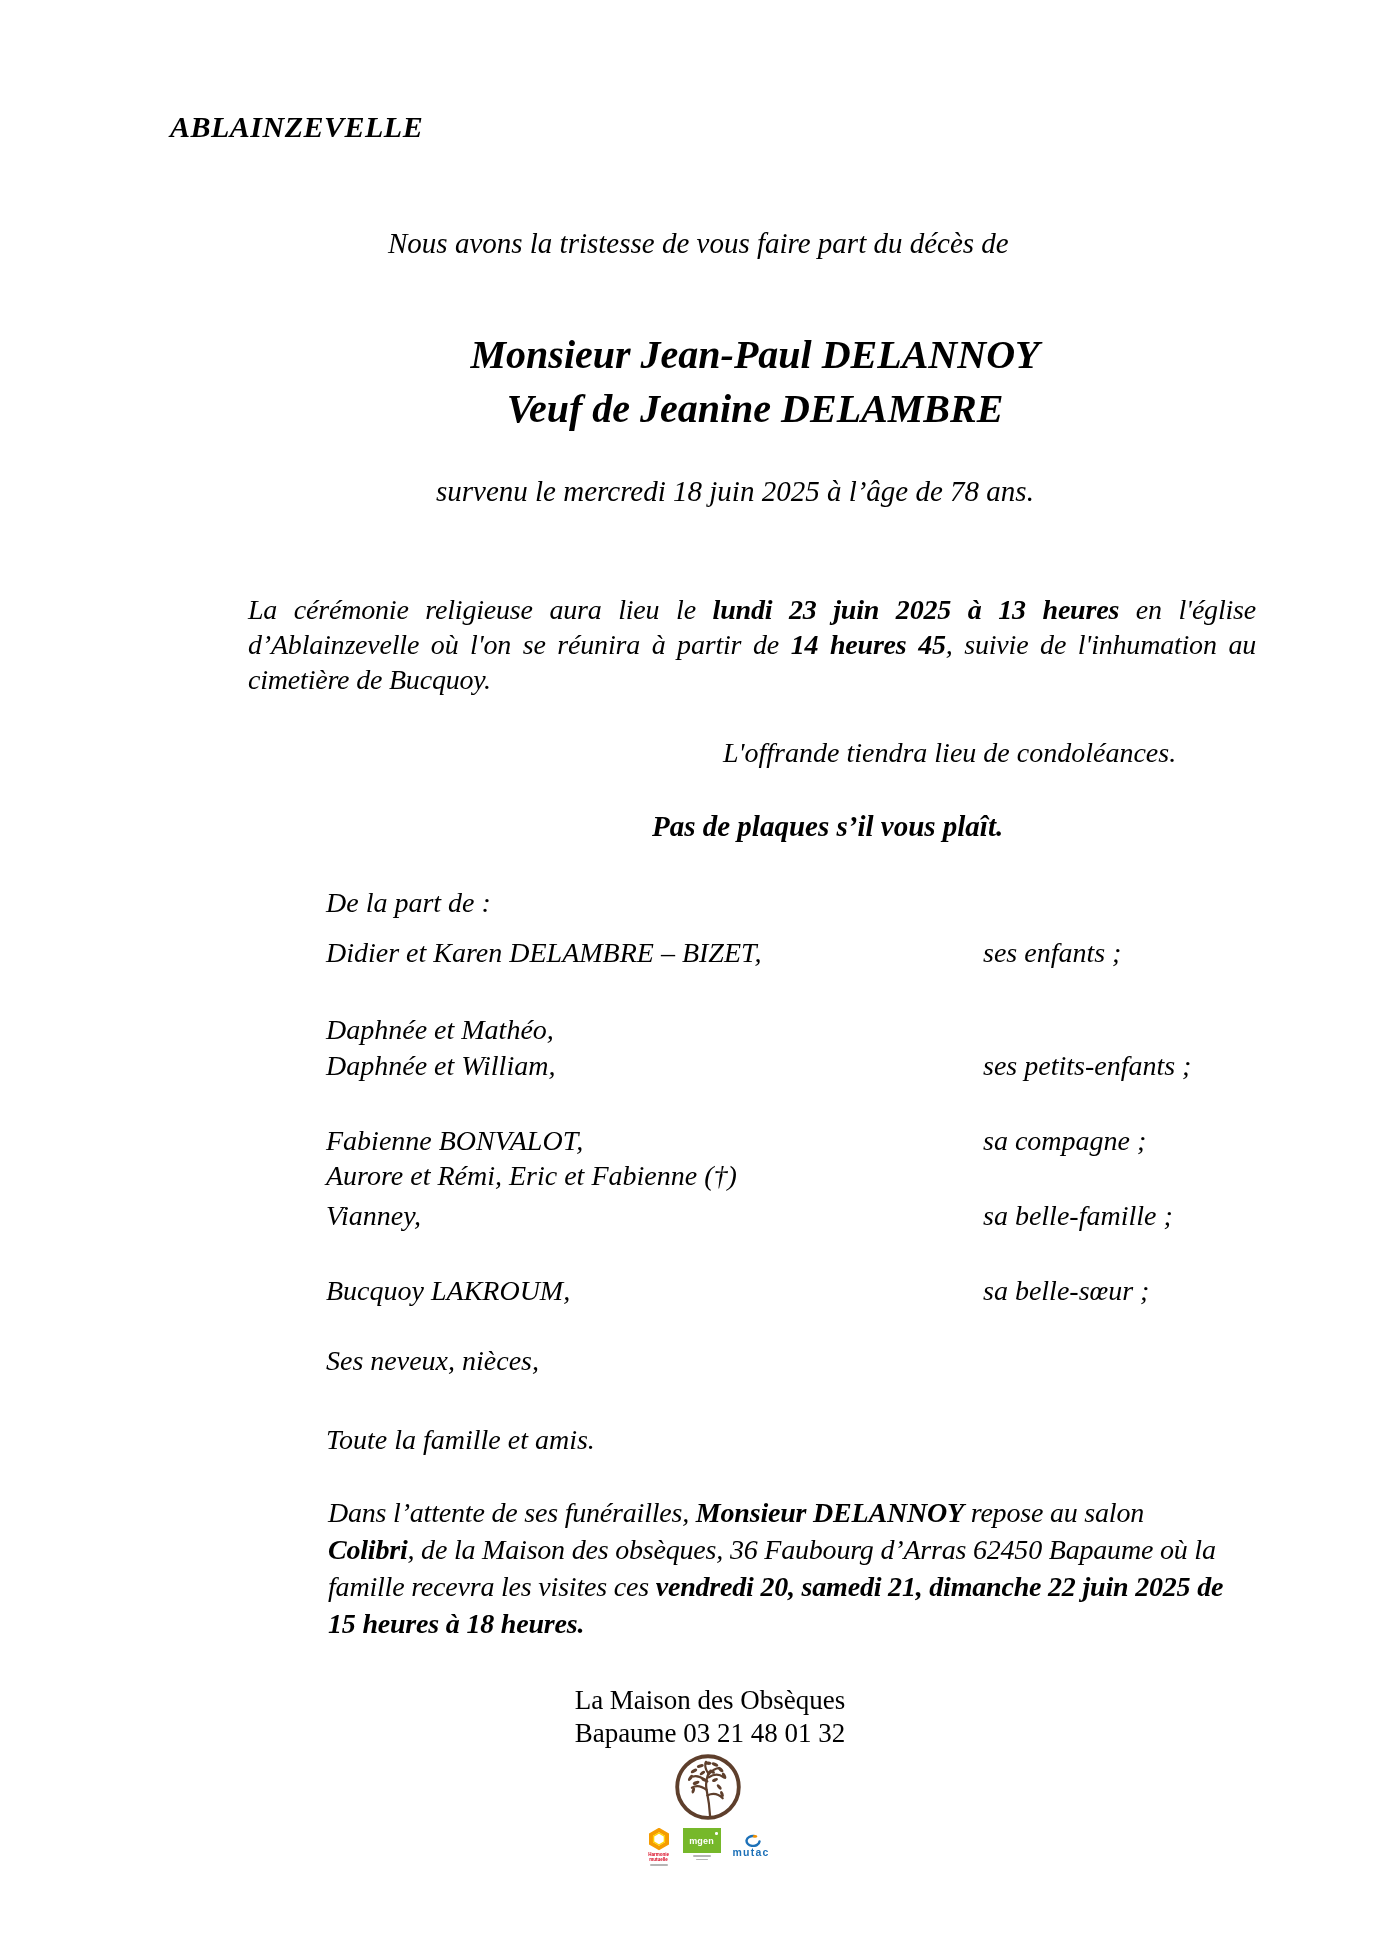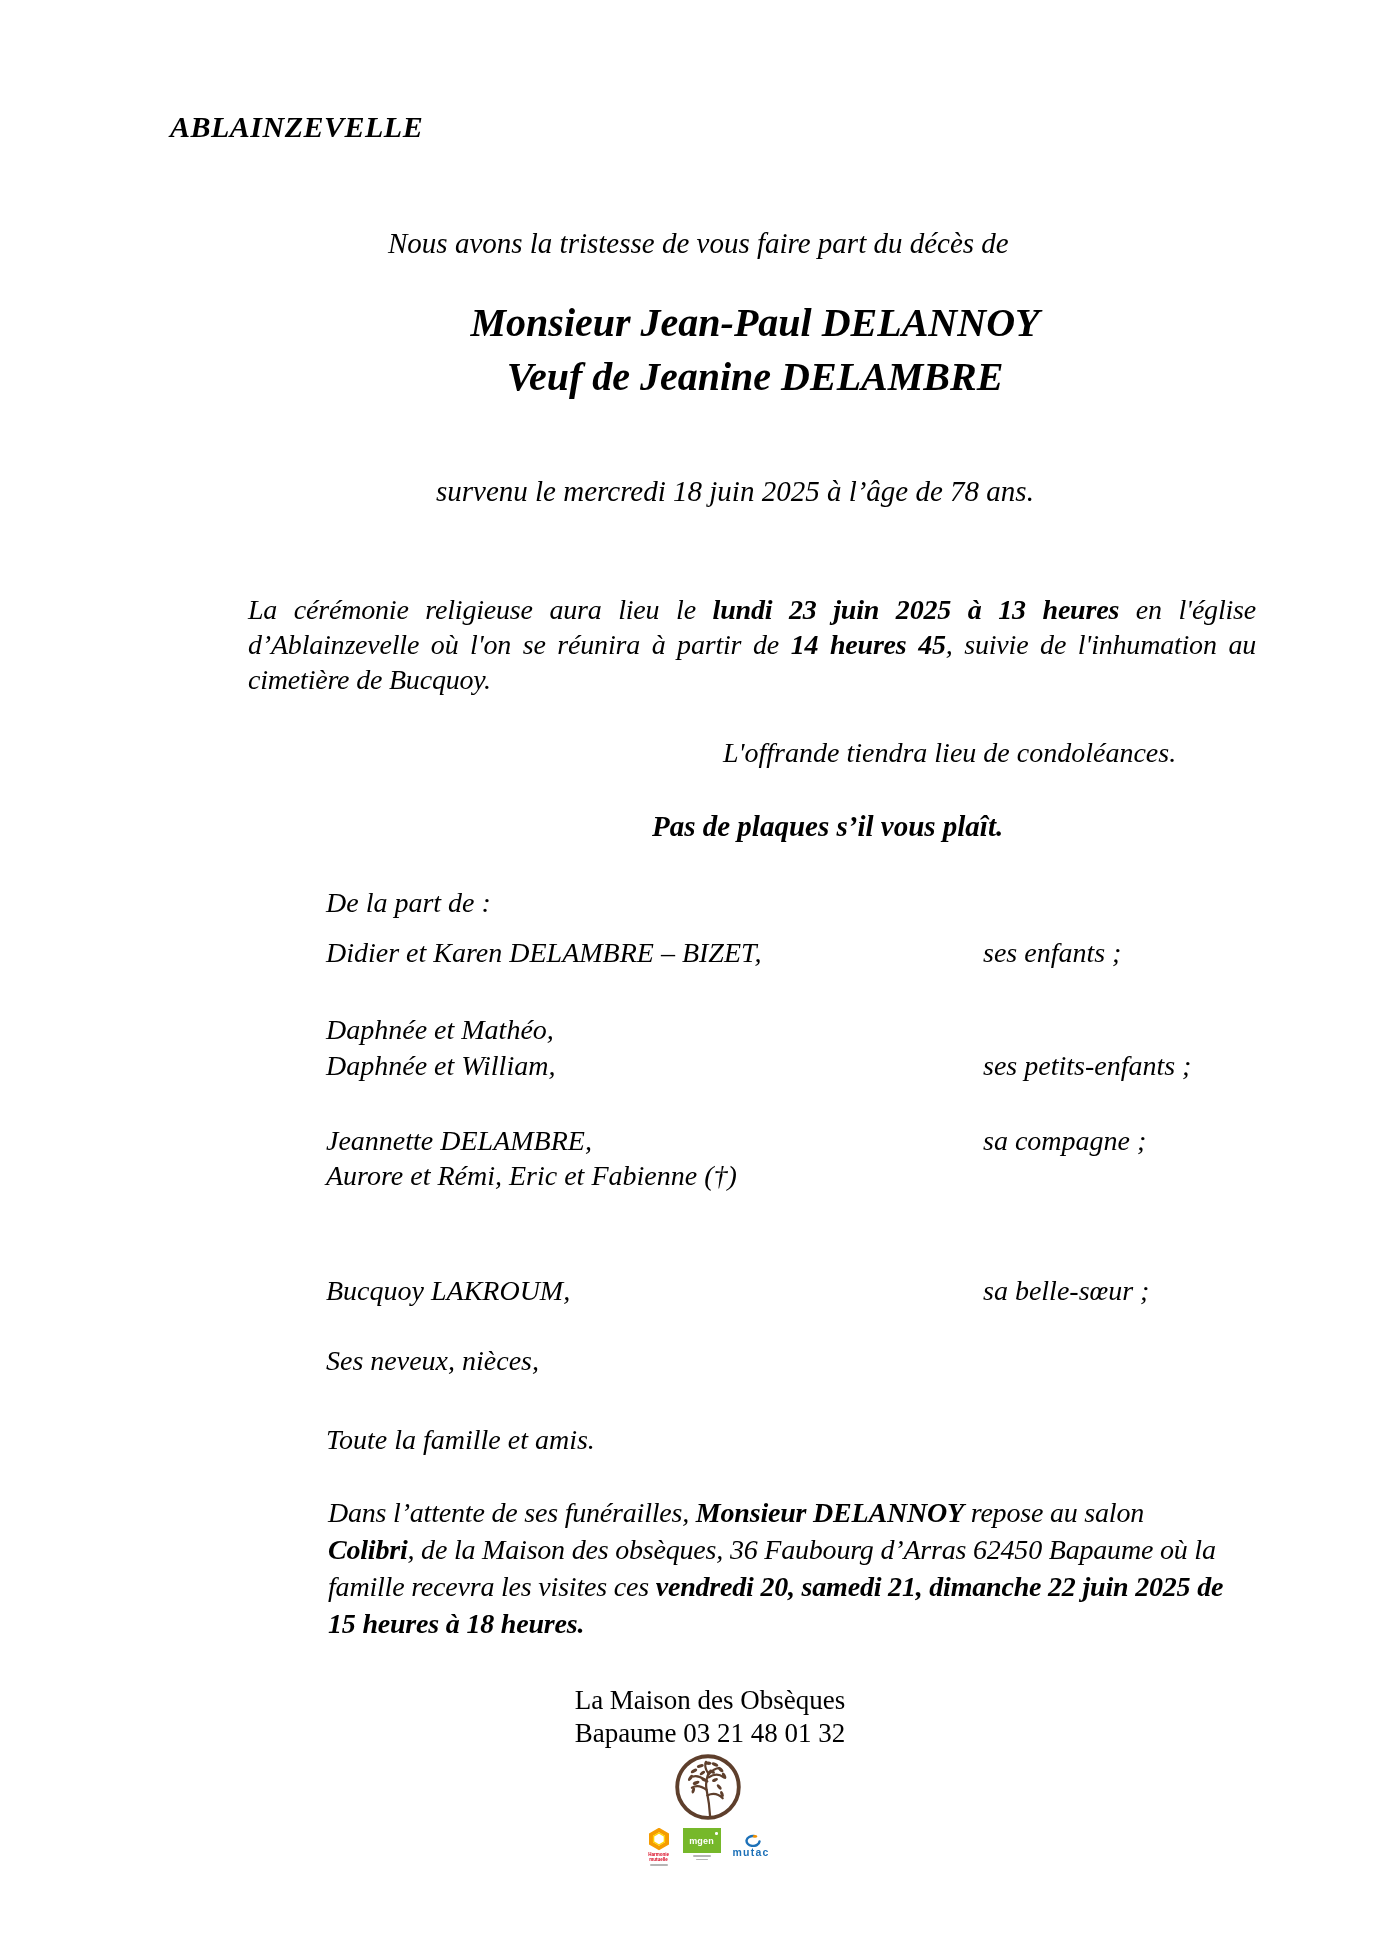--- a/index.html
+++ b/index.html
@@ -10,21 +10,21 @@
     background:#ffffff;
     font-family:"Liberation Serif","DejaVu Serif",serif;
     color:#000;
     overflow:hidden;
   }
   .abs{position:absolute;}
   .b{font-weight:bold;}
 
   .town{left:170px;top:110px;font-size:30px;font-weight:bold;font-style:italic;letter-spacing:.5px;}
   .intro{left:388px;top:227px;font-size:29px;font-style:italic;}
-  .names{left:355px;top:296px;width:800px;text-align:center;
+  .names{left:355px;top:328px;width:800px;text-align:center;
          font-size:40px;font-weight:bold;font-style:italic;line-height:54px;}
   .death-line{left:436px;top:475px;font-size:29px;font-style:italic;}
   .ceremony{left:248px;top:592px;width:1008px;font-size:28px;font-style:italic;
             line-height:35px;text-align:justify;letter-spacing:-0.2px;}
   .offering{left:723px;top:737px;font-size:28px;font-style:italic;}
   .plaques{left:652px;top:810px;font-size:29px;font-weight:bold;font-style:italic;}
   .fam-heading{left:326px;top:887px;font-size:28px;font-style:italic;}
   .fam-row{left:0;width:1378px;height:40px;font-size:28px;font-style:italic;}
   .fam-left{position:absolute;left:326px;top:0;white-space:nowrap;}
   .fam-right{position:absolute;left:983px;top:0;white-space:nowrap;}
@@ -78,25 +78,29 @@
     <span class="fam-right">ses enfants ;</span>
   </div>
   <div class="abs fam-row" style="top:1014px">
     <span class="fam-left">Daphnée et Mathéo,</span>
   </div>
   <div class="abs fam-row" style="top:1050px">
     <span class="fam-left">Daphnée et William,</span>
     <span class="fam-right">ses petits-enfants ;</span>
   </div>
   <div class="abs fam-row" style="top:1125px">
-    <span class="fam-left">Jeannette DELAMBRE,</span>
+    <span class="fam-left">Fabienne BONVALOT,</span>
     <span class="fam-right">sa compagne ;</span>
   </div>
   <div class="abs fam-row" style="top:1160px">
     <span class="fam-left">Aurore et Rémi, Eric et Fabienne (†)</span>
+  </div>
+  <div class="abs fam-row" style="top:1200px">
+    <span class="fam-left">Vianney,</span>
+    <span class="fam-right">sa belle-famille ;</span>
   </div>
   <div class="abs fam-row" style="top:1275px">
     <span class="fam-left">Bucquoy LAKROUM,</span>
     <span class="fam-right">sa belle-sœur ;</span>
   </div>
   <div class="abs fam-row" style="top:1345px">
     <span class="fam-left">Ses neveux, nièces,</span>
   </div>
   <div class="abs fam-row" style="top:1424px">
     <span class="fam-left">Toute la famille et amis.</span>

